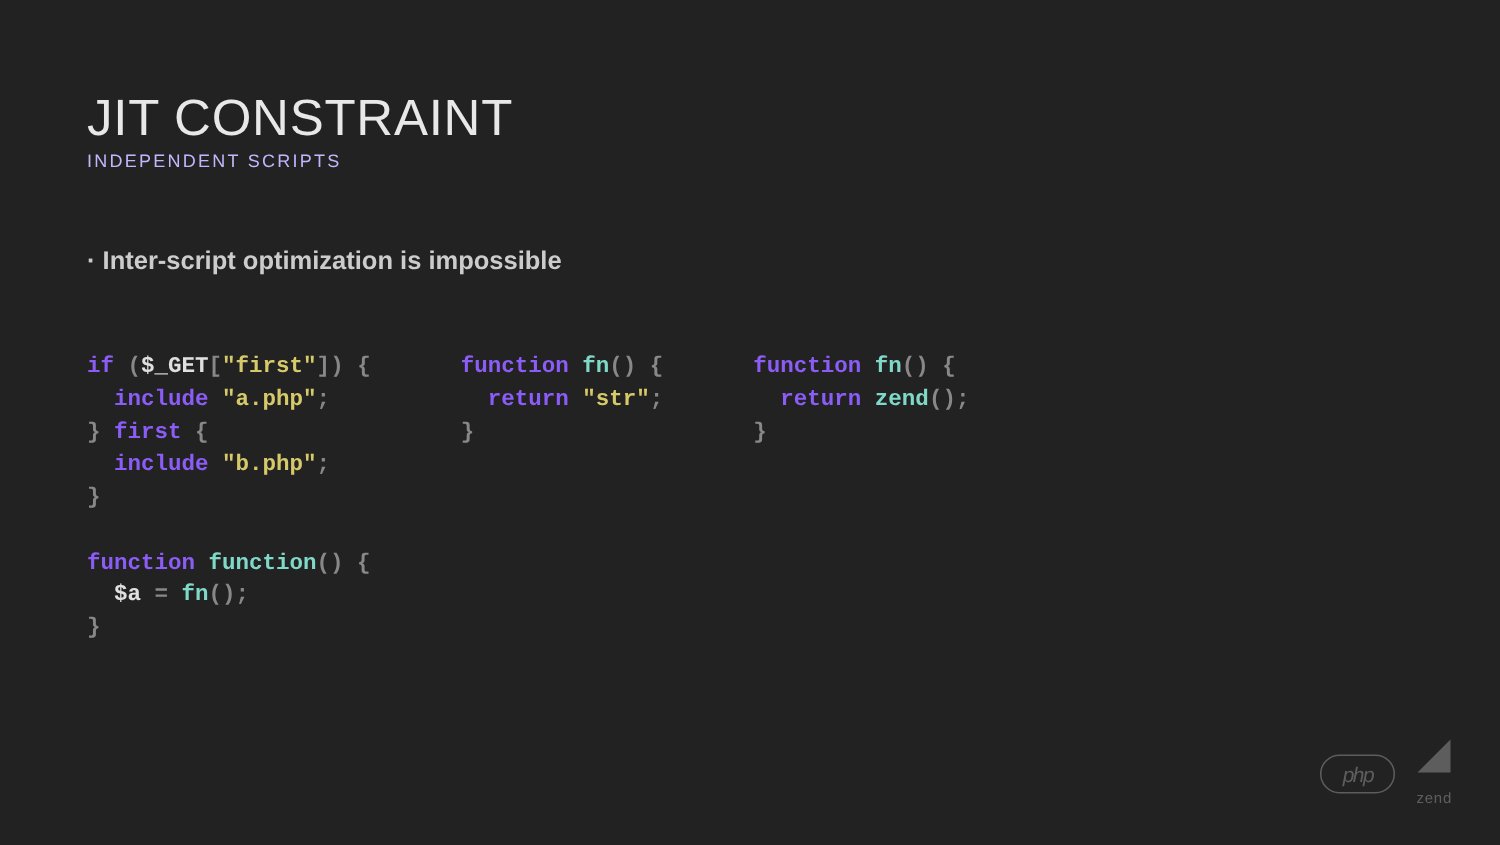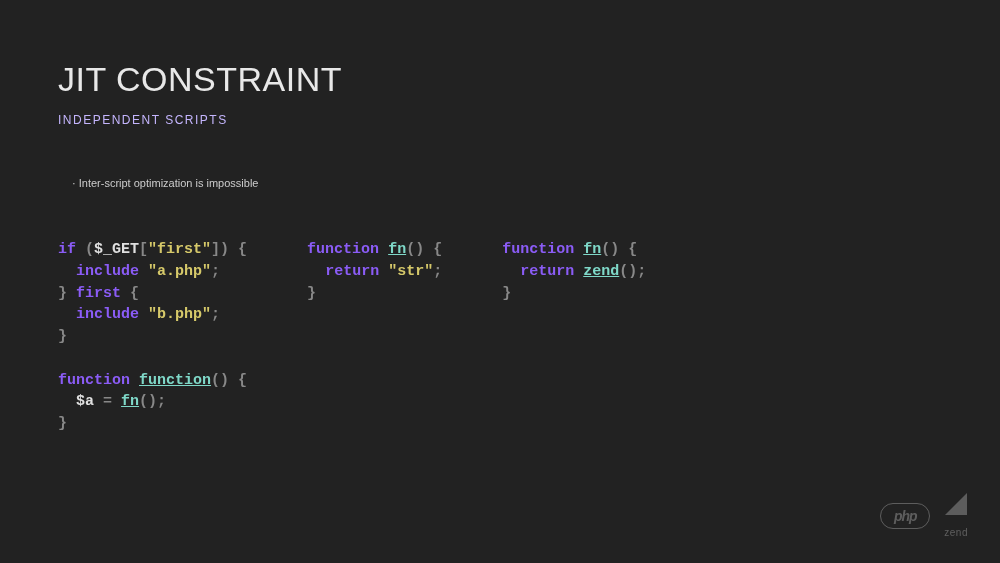--- a/index.html
+++ b/index.html
@@ -17,51 +17,50 @@
       overflow: hidden;
     }
     .content {
       padding: 60px 58px 0 58px;
     }
     .title {
       font-size: 34px;
       font-weight: 300;
       letter-spacing: 0.5px;
       color: #e8e8e8;
-      margin-bottom: 14px;
+      margin-bottom: 1px;
     }
     .subtitle {
       font-size: 12px;
       font-weight: 300;
       letter-spacing: 1.5px;
       color: #c4b5fd;
       margin-bottom: 50px;
     }
     .bullet {
-      font-size: 11px;
+      font-size: 17px;
       color: #ccc;
-      font-weight: 400;
+      font-weight: 700;
       margin-bottom: 50px;
-      margin-left: 14px;
     }
     .code-row {
       display: flex;
       gap: 60px;
     }
     .code-block {
       font-family: "Courier New", Courier, monospace;
       font-size: 15px;
       line-height: 1.45;
       white-space: pre;
       font-weight: bold;
     }
     .kw { color: #8b5cf6; }
     .var { color: #e0e0e0; }
     .str { color: #d6c96a; }
-    .fn { color: #7fd8c8; text-decoration: underline; }
+    .fn { color: #7fd8c8; }
     .brace { color: #888; }
     .paren { color: #888; }
     .punct { color: #888; }
     .eq { color: #888; }
     .logos {
       position: absolute;
       bottom: 25px;
       right: 32px;
       display: flex;
       align-items: center;
@@ -70,21 +69,21 @@
     }
     .php-logo {
       width: 50px;
       height: 26px;
       border: 1.5px solid #999;
       border-radius: 13px;
       display: flex;
       align-items: center;
       justify-content: center;
       font-size: 14px;
-      font-weight: bold;
+      font-weight: normal;
       font-style: italic;
       color: #999;
       letter-spacing: -1px;
     }
     .zend-logo {
       display: flex;
       flex-direction: column;
       align-items: center;
     }
     .zend-slash {

